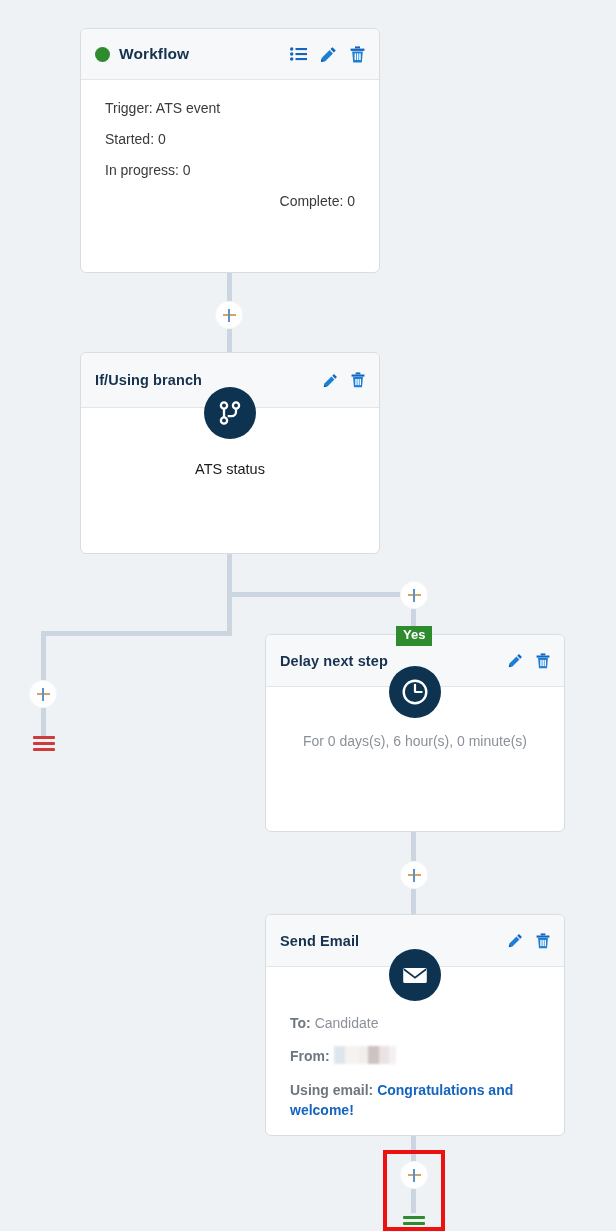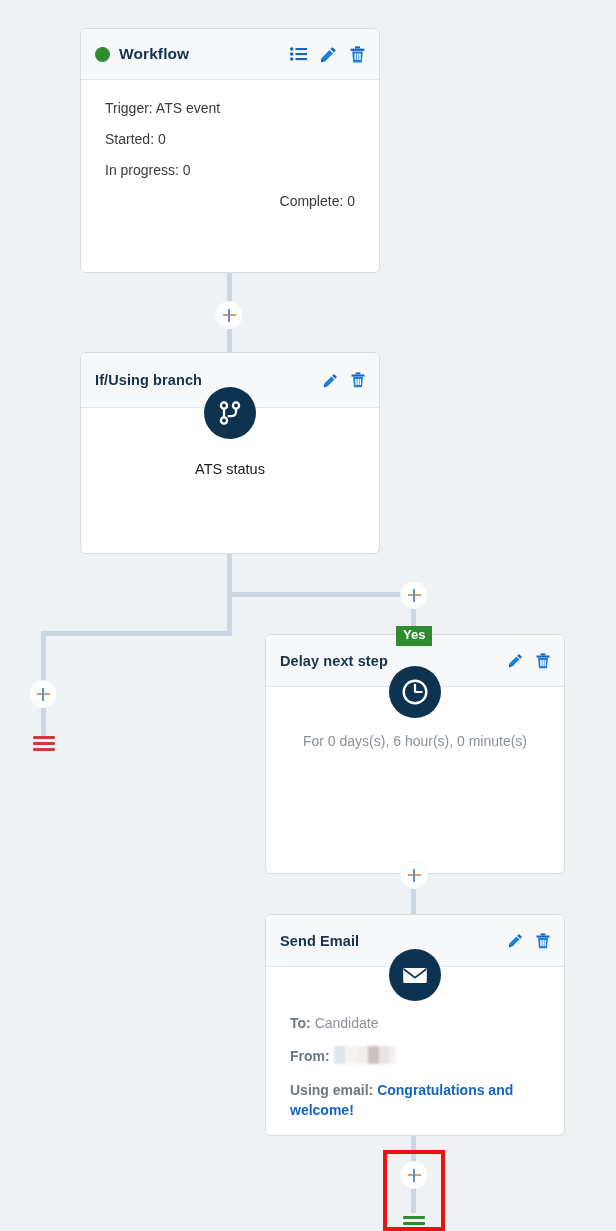--- a/index.html
+++ b/index.html
@@ -300,21 +300,21 @@
   </div>
 
   <div class="stack red" style="left:33px; top:736px;">
     <i></i>
     <i></i>
     <i></i>
   </div>
 
   <div class="badge-yes" style="left:396px; top:626px;">Yes</div>
 
-  <div class="card" style="left:265px; top:634px; width:300px; height:240px;">
+  <div class="card" style="left:265px; top:634px; width:300px; height:198px;">
     <div class="card-head" style="height:52px;">
       <span class="card-title small">Delay next step</span>
       <span class="head-icons">
         <span class="icon-btn">
           <svg width="15" height="15" viewBox="0 0 17 17">
             <path d="M12.4 1.2l3.4 3.4-1.9 1.9-3.4-3.4z" fill="#1565c0"></path>
             <path d="M9.6 4.0l3.4 3.4-8.0 8.0-4.1.7.7-4.1z" fill="#1c7fd6"></path>
             <path d="M1.0 15.8l.45-2.6 2.15 2.15z" fill="#0d47a1"></path>
           </svg>
         </span>

